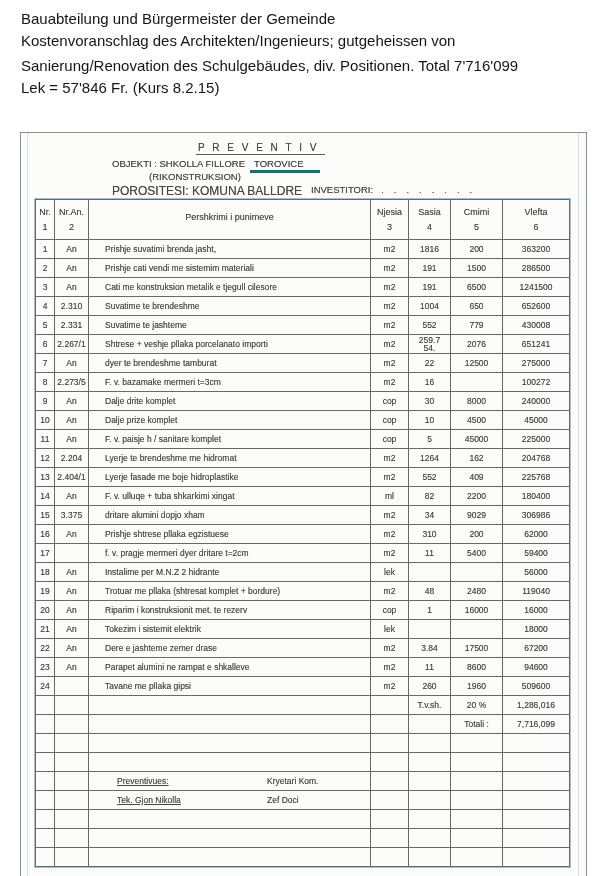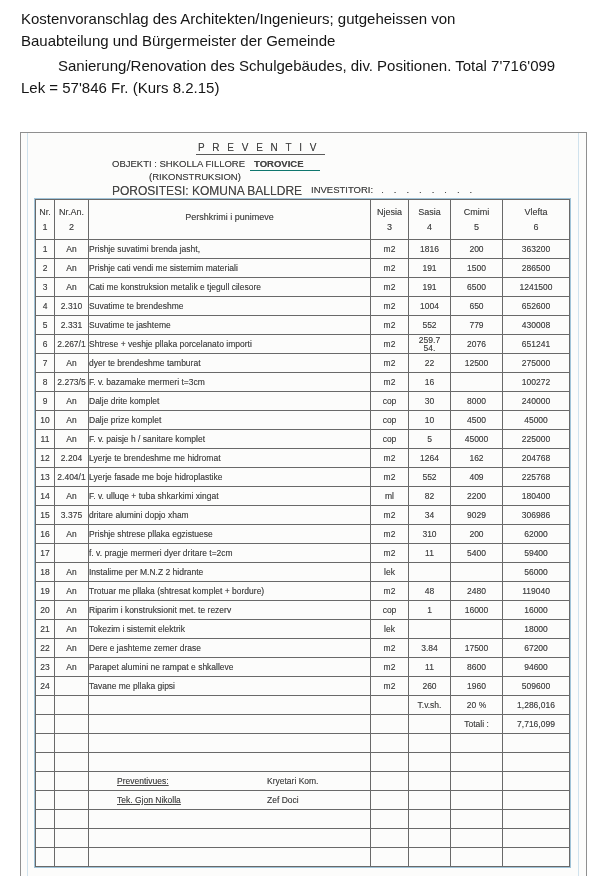--- a/index.html
+++ b/index.html
@@ -9,73 +9,73 @@
     background: #ffffff;
     overflow: hidden;
     font-family: "Liberation Sans", sans-serif;
   }
 
   
   .page-header {
     position: absolute; left: 21px; top: 8px; width: 565px;
     color: #151515; font-size: 15px; line-height: 21.5px;
   }
-  .page-header .para2 { margin-top: 4px; margin-left: 37px; }
+  .page-header .para2 { margin-top: 4px; }
 
   
   .scan {
     position: absolute; left: 20px; top: 132px; width: 567px; height: 758px;
     border: 1px solid #8f8f8f; border-bottom: none;
     background: #fcfcfb;
   }
   .scan-artifact { position: absolute; top: 0; bottom: 0; width: 1px; background: rgba(155,195,220,0.45); }
   .scan-artifact.left  { left: 6px; }
   .scan-artifact.right { right: 7px; }
 
   .doc-text { color: #454545; text-shadow: 0 0 0.5px rgba(90,90,90,0.75); }
 
   .doc-title {
     position: absolute; left: 175px; top: 9px;
     font-size: 10px; letter-spacing: 2.5px;
     border-bottom: 1px solid #5a5a5a; padding: 0 6px 1px 2px;
   }
   .doc-objekti { position: absolute; left: 91px; top: 25px; font-size: 9.5px; }
-  .doc-objekti .uline { border-bottom: 1px solid #0f766e; padding: 0 16px 1px 4px; margin-left: 5px; font-weight: bold; }
+  .doc-objekti .uline { border-bottom: 3px solid #0f766e; padding: 0 16px 1px 4px; margin-left: 5px; }
   .doc-rik { position: absolute; left: 128px; top: 38px; font-size: 9.5px; }
   .doc-por { position: absolute; left: 91px;  top: 51px; font-size: 12px; }
   .doc-inv { position: absolute; left: 274px; top: 51px; font-size: 9.5px; margin-left: 16px; }
   .doc-inv .dots { letter-spacing: 10px; margin-left: 8px; }
 
   
   .grid-wrap {
     position: absolute; left: 13px; top: 65px;
     border: 1px solid #a0c3d8;
   }
   table.grid { border-collapse: collapse; table-layout: fixed; width: 534px; }
   .grid th, .grid td {
     border: 1px solid #696969;
     color: #484848; text-shadow: 0 0 0.5px rgba(90,90,90,0.7);
     font-weight: normal; vertical-align: middle;
     overflow: hidden; padding: 0;
   }
   .grid th { height: 40px; font-size: 9px; text-align: center; }
   .grid th .hnum { margin-top: 5px; }
   .grid td { height: 19px; font-size: 8.5px; text-align: center; white-space: nowrap; }
-  .grid td.c-desc { text-align: left; }
+  .grid td.c-desc { text-align: left; padding-left: 16px; }
   .grid td.c-sasia { white-space: pre-line; line-height: 8.5px; }
   .grid tr.sig-row td.c-desc { position: relative; padding: 0; }
   .sig-left  { position: absolute; left: 28px;  top: 50%; transform: translateY(-50%); text-decoration: underline; }
   .sig-right { position: absolute; left: 178px; top: 50%; transform: translateY(-50%); text-align: right; }
 </style>
 </head>
 <body>
 
 <div class="page-header">
+  <div>Bauabteilung und Bürgermeister der Gemeinde</div>
   <div>Kostenvoranschlag des Architekten/Ingenieurs; gutgeheissen von</div>
-  <div>Bauabteilung und Bürgermeister der Gemeinde</div>
   <div class="para2">Sanierung/Renovation des Schulgebäudes, div. Positionen. Total 7'716'099</div>
   <div>Lek = 57'846 Fr. (Kurs 8.2.15)</div>
 </div>
 
 <div class="scan">
   <div class="scan-artifact left"></div>
   <div class="scan-artifact right"></div>
 
   <div class="doc-title doc-text">P R E V E N T I V</div>
 

